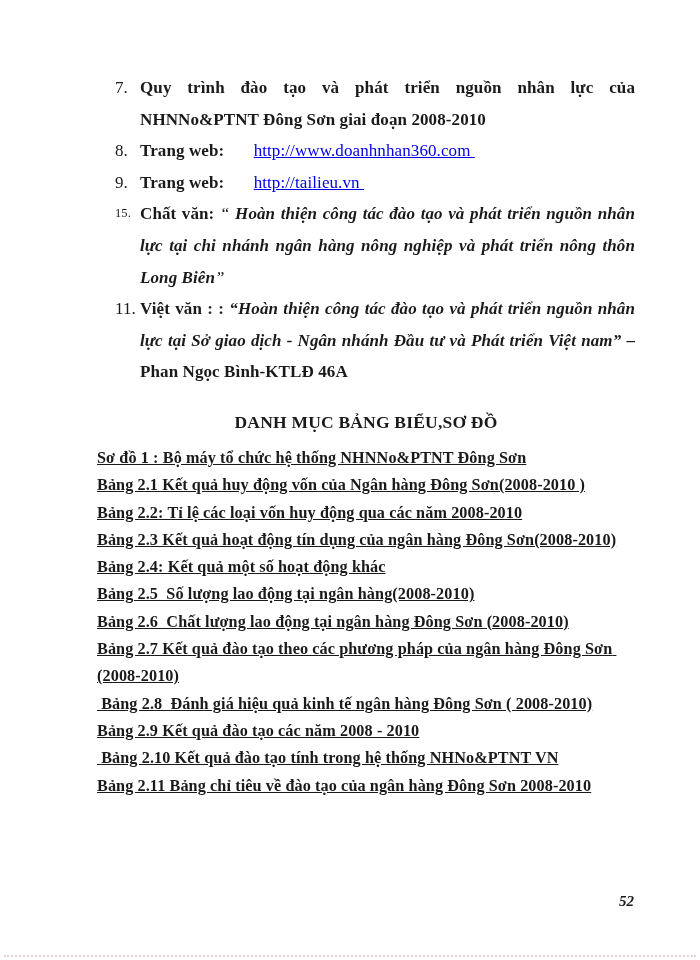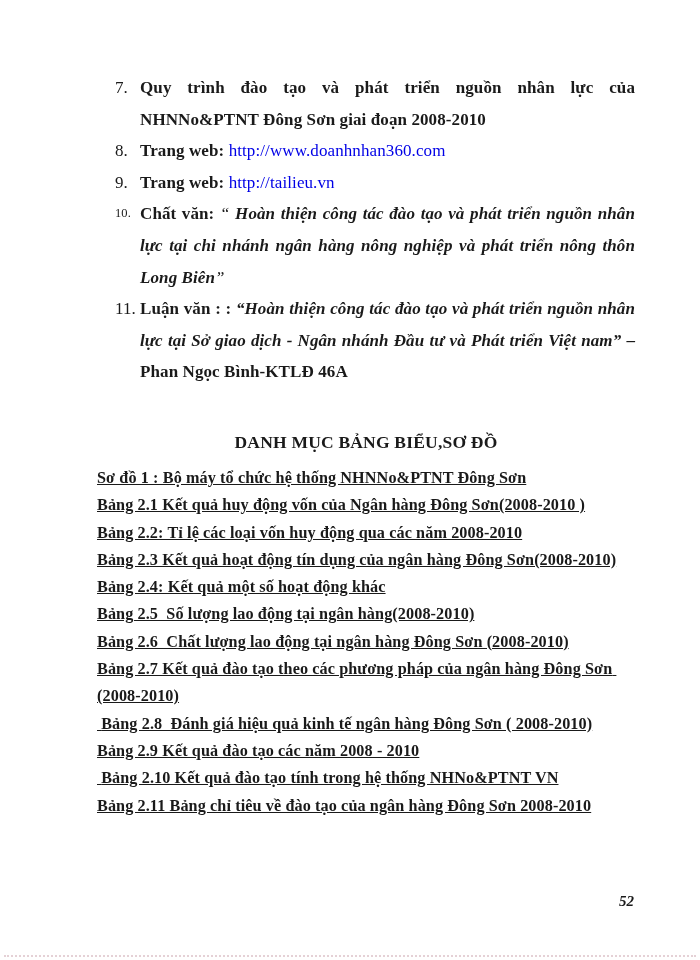--- a/index.html
+++ b/index.html
@@ -32,25 +32,27 @@
     position: absolute;
     left: 18px;
     top: 0;
   }
   .ref-marker.small { font-size: 12.5px; }
   .ref-text .normal { font-style: normal; font-weight: bold; }
   .ref-text .i  { font-style: italic; }
   .ref-text .bi { font-style: italic; font-weight: bold; }
   .ref-text .link {
     color: var(--link, #0000e6);
+    text-decoration: underline;
     cursor: pointer;
+    margin-left: 25px;
   }
   
   .section-title {
-    margin-top: 43px;
+    margin-top: 23px;
     text-align: center;
     font-weight: bold;
     font-size: 17.5px;
     line-height: 22px;
     letter-spacing: 0.2px;
   }
   
   .toc {
     margin-top: 12px;
     font-weight: bold;
@@ -81,21 +83,21 @@
 </style>
 </head>
 <body>
 
 <div class="page">
   <div class="content">
     <div class="ref-list">
         <div class="ref-item"><span class="ref-marker">7.</span><span class="ref-text"><span class="normal">Quy trình đào tạo và phát triển nguồn nhân lực của NHNNo&amp;PTNT Đông Sơn giai đoạn 2008-2010</span></span></div>
         <div class="ref-item"><span class="ref-marker">8.</span><span class="ref-text"><span class="normal">Trang web: </span><span class="link">http://www.doanhnhan360.com&nbsp;</span></span></div>
         <div class="ref-item"><span class="ref-marker">9.</span><span class="ref-text"><span class="normal">Trang web: </span><span class="link">http://tailieu.vn&nbsp;</span></span></div>
-        <div class="ref-item"><span class="ref-marker small">10.</span><span class="ref-text"><span class="normal">Chất văn: </span><span class="i">“ </span><span class="bi">Hoàn thiện công tác đào tạo và phát triển nguồn nhân lực tại chi nhánh ngân hàng nông nghiệp và phát triển nông thôn  Long Biên</span><span class="i">”</span></span></div>
-        <div class="ref-item"><span class="ref-marker">11.</span><span class="ref-text"><span class="normal">Luận văn : : </span><span class="bi">“Hoàn thiện công tác đào tạo và phát triển nguồn nhân lực tại Sở giao dịch - Ngân nhánh Đầu tư và Phát triển Việt nam”</span><span class="normal"> – Phan Ngọc Bình-KTLĐ 46A</span></span></div>
+        <div class="ref-item"><span class="ref-marker small">15.</span><span class="ref-text"><span class="normal">Chất văn: </span><span class="i">“ </span><span class="bi">Hoàn thiện công tác đào tạo và phát triển nguồn nhân lực tại chi nhánh ngân hàng nông nghiệp và phát triển nông thôn  Long Biên</span><span class="i">”</span></span></div>
+        <div class="ref-item"><span class="ref-marker">11.</span><span class="ref-text"><span class="normal">Việt văn : : </span><span class="bi">“Hoàn thiện công tác đào tạo và phát triển nguồn nhân lực tại Sở giao dịch - Ngân nhánh Đầu tư và Phát triển Việt nam”</span><span class="normal"> – Phan Ngọc Bình-KTLĐ 46A</span></span></div>
       </div>
     <div class="section-title">DANH MỤC BẢNG BIỂU,SƠ ĐỒ</div>
     <div class="toc"><div class="toc-item">Sơ đồ 1 : Bộ máy tổ chức hệ thống NHNNo&amp;PTNT Đông Sơn</div><div class="toc-item">Bảng 2.1 Kết quả huy động vốn của Ngân hàng Đông Sơn(2008-2010 )</div><div class="toc-item">Bảng 2.2: Tỉ lệ các loại vốn huy động qua các năm 2008-2010</div><div class="toc-item">Bảng 2.3 Kết quả hoạt động tín dụng của ngân hàng Đông Sơn(2008-2010)</div><div class="toc-item">Bảng 2.4: Kết quả một số hoạt động khác</div><div class="toc-item">Bảng 2.5  Số lượng lao động tại ngân hàng(2008-2010)</div><div class="toc-item">Bảng 2.6  Chất lượng lao động tại ngân hàng Đông Sơn (2008-2010)</div><div class="toc-item">Bảng 2.7 Kết quả đào tạo theo các phương pháp của ngân hàng Đông Sơn (2008-2010)</div><div class="toc-item"> Bảng 2.8  Đánh giá hiệu quả kinh tế ngân hàng Đông Sơn ( 2008-2010)</div><div class="toc-item">Bảng 2.9 Kết quả đào tạo các năm 2008 - 2010</div><div class="toc-item"> Bảng 2.10 Kết quả đào tạo tính trong hệ thống NHNo&amp;PTNT VN</div><div class="toc-item">Bảng 2.11 Bảng chỉ tiêu về đào tạo của ngân hàng Đông Sơn 2008-2010</div></div>
   </div>
   <div class="pagenum">52</div>
   <div class="bottom-dots"></div>
 </div>
 
 </body></html>

